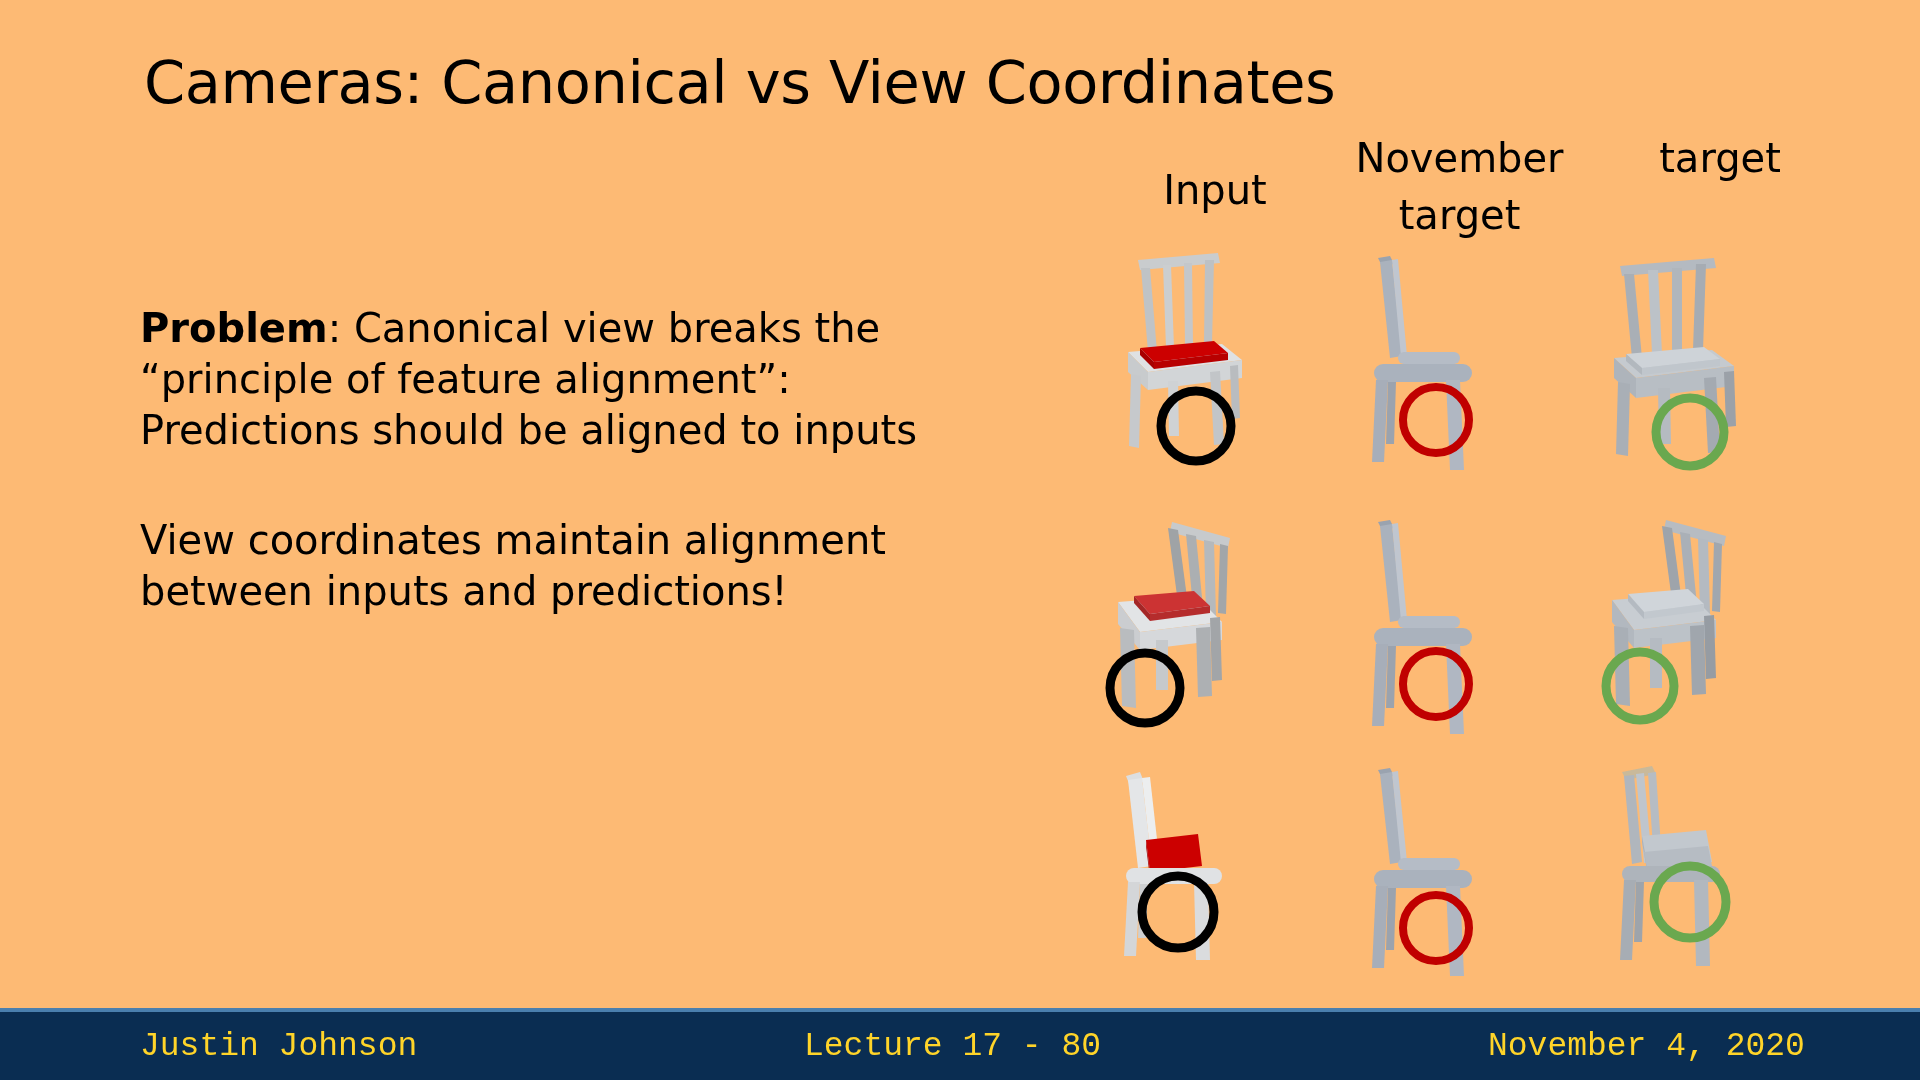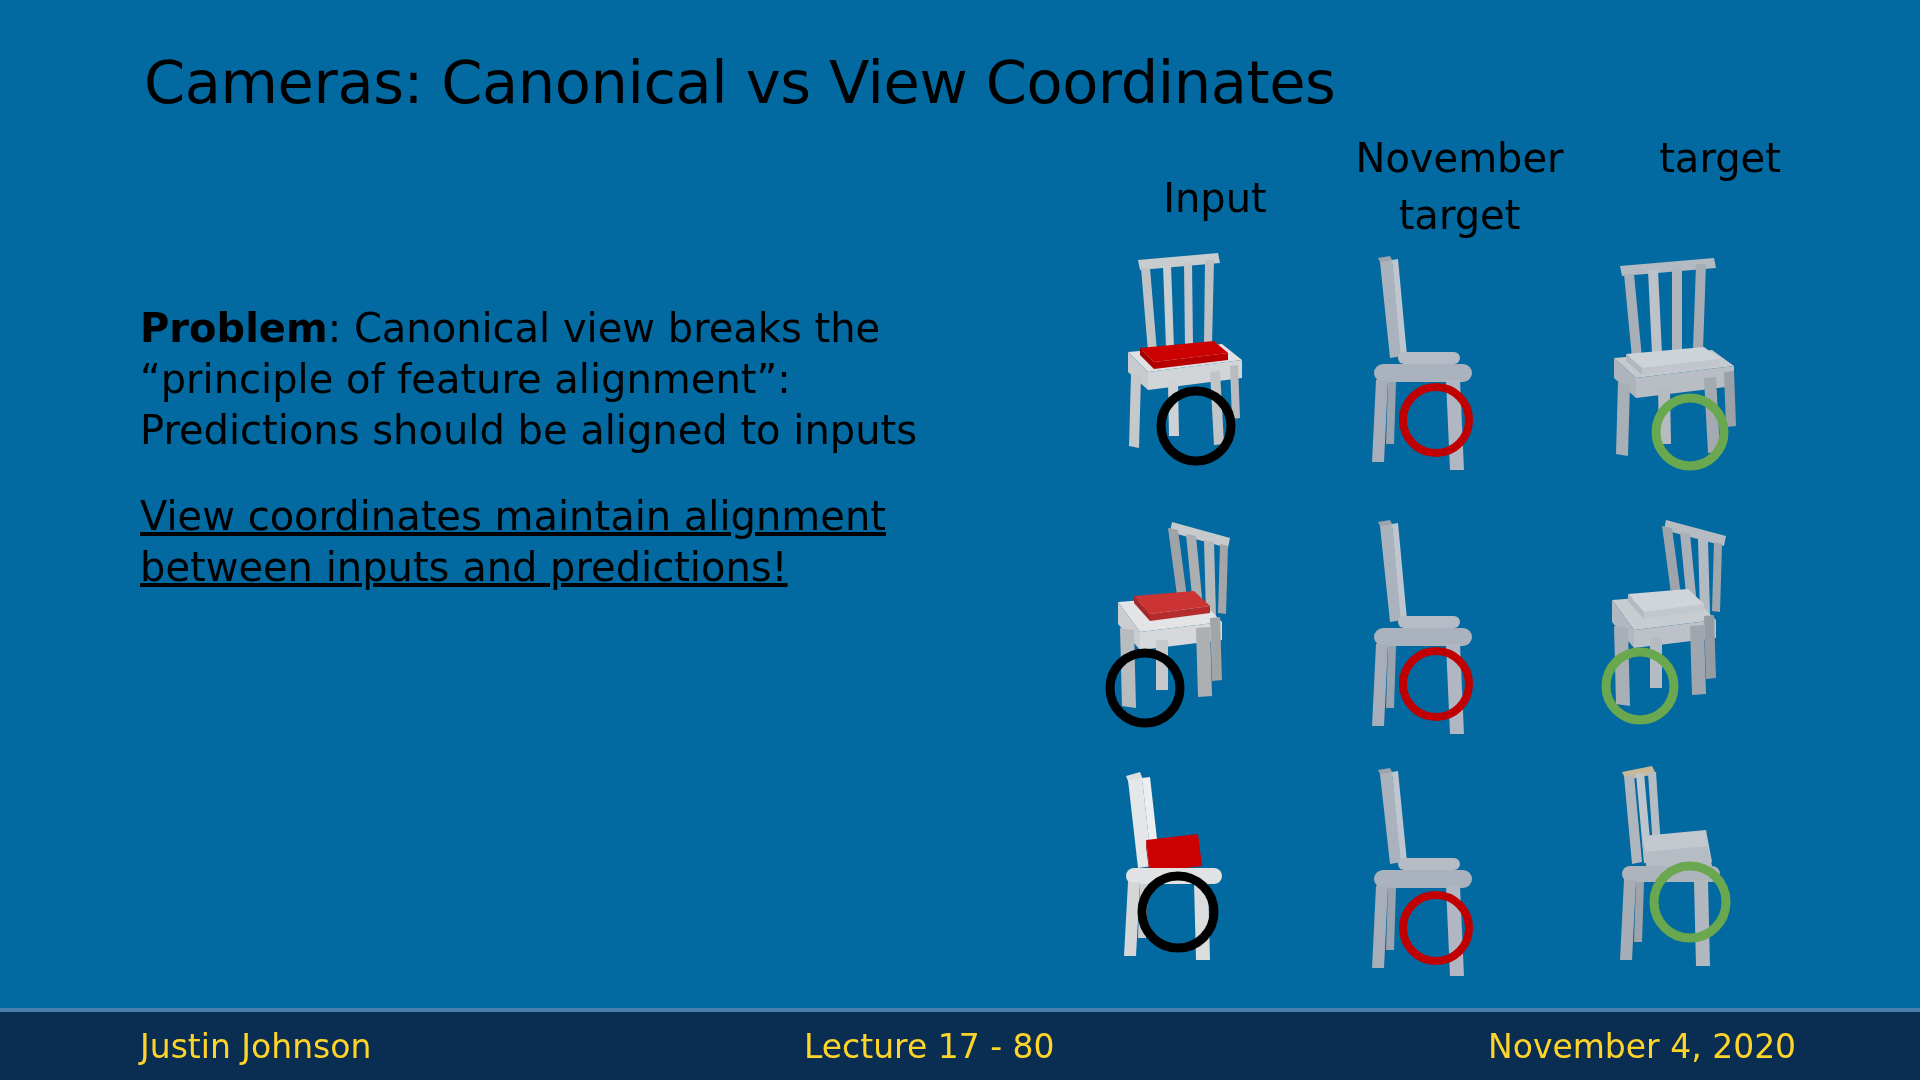--- a/index.html
+++ b/index.html
@@ -13,21 +13,21 @@
     height: 1080px;
     position: relative;
     overflow: hidden;
     font-family: "DejaVu Sans", "Liberation Sans", sans-serif;
     color: #000000;
   }
 
   .slide {
     position: absolute;
     inset: 0;
-    background: #0369a1;
+    background: #fdba74;
   }
 
   
   .slide-title {
     position: absolute;
     left: 144px;
     top: 52px;
     font-size: 59px;
     line-height: 1.05;
     font-weight: 400;
@@ -43,22 +43,21 @@
     top: 295px;
     width: 810px;
   }
   .para {
     font-size: 40px;
     line-height: 1.27;
     color: #000000;
     margin-top: 8px;
   }
   .para.p2 {
-    margin-top: 36px;
-    text-decoration: underline;
+    margin-top: 60px;
   }
   .para b {
     font-weight: 700;
   }
 
   
   .grid {
     position: absolute;
     left: 1100px;
     top: 130px;
@@ -66,21 +65,21 @@
     height: 880px;
   }
 
   .col-head {
     position: absolute;
     text-align: center;
     font-size: 40px;
     line-height: 1.42;
     color: #000000;
   }
-  .col-head.c0 { left: 0px;   top: 40px;  width: 230px; }
+  .col-head.c0 { left: 0px;   top: 32px;  width: 230px; }
   .col-head.c1 { left: 232px; top: 0px;   width: 255px; }
   .col-head.c2 { left: 500px; top: 0px;   width: 240px; }
 
   .cell {
     position: absolute;
     width: 230px;
     height: 250px;
   }
   
   .cx0 { left: 10px; }
@@ -96,20 +95,21 @@
   
   .footer {
     position: absolute;
     left: 0;
     right: 0;
     bottom: 0;
     height: 72px;
     background: #0a2d52;
     border-top: 4px solid #4a7fae;
     box-sizing: border-box;
+    font-family: Liberation Mono, monospace;
   }
   .footer-inner {
     position: relative;
     width: 100%;
     height: 100%;
   }
   .footer span {
     position: absolute;
     top: 50%;
     transform: translateY(-50%);

